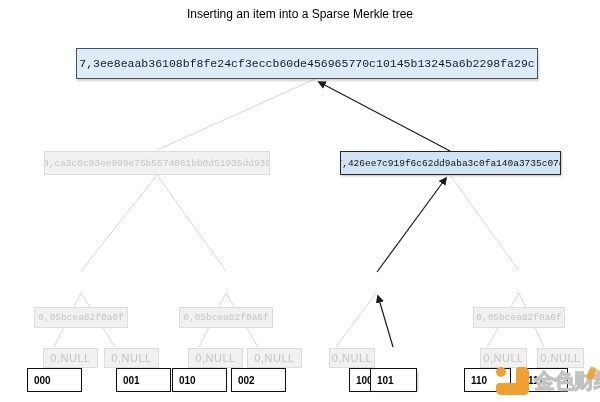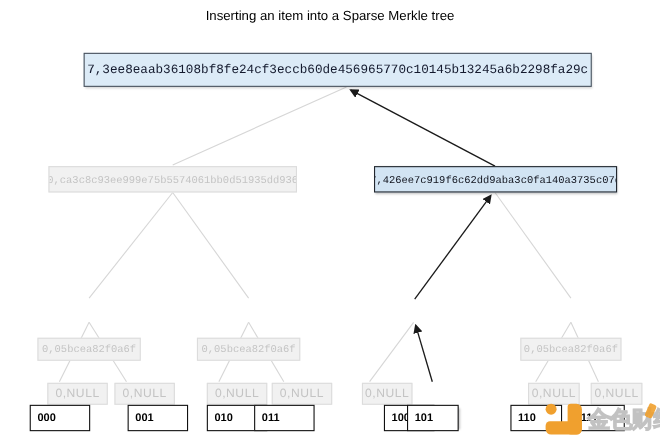--- a/index.html
+++ b/index.html
@@ -86,22 +86,22 @@
   <div class="node gray leafnull" style="left:88px;top:348px;width:55px;height:20px;">0,NULL</div>
   <div class="node gray leafnull" style="left:172px;top:348px;width:55px;height:20px;">0,NULL</div>
   <div class="node gray leafnull" style="left:231px;top:348px;width:55px;height:20px;">0,NULL</div>
   <div class="node gray leafnull" style="left:313px;top:348px;width:46px;height:20px;">0,NULL</div>
   <div class="node hl leafusd" style="left:370px;top:348px;width:47px;height:20px;">7,USD</div>
   <div class="node gray leafnull" style="left:464px;top:348px;width:47px;height:20px;">0,NULL</div>
   <div class="node gray leafnull" style="left:521px;top:348px;width:47px;height:20px;">0,NULL</div>
 
   <div class="slot" style="left:27px;top:368px;width:55px;height:24px;">000</div>
   <div class="slot" style="left:88px;top:368px;width:55px;height:24px;margin-left:28px;">001</div>
-  <div class="slot" style="left:188px;top:368px;width:55px;height:24px;">010</div>
-  <div class="slot" style="left:231px;top:368px;width:55px;height:24px;">011</div>
+  <div class="slot" style="left:172px;top:368px;width:55px;height:24px;">010</div>
+  <div class="slot" style="left:231px;top:368px;width:55px;height:24px;">002</div>
   <div class="slot" style="left:313px;top:368px;width:46px;height:24px;margin-left:36px;">100</div>
   <div class="slot" style="left:370px;top:368px;width:47px;height:24px;">101</div>
   <div class="slot" style="left:464px;top:368px;width:47px;height:24px;text-align:right;">110</div>
   <div class="slot" style="left:521px;top:368px;width:47px;height:24px;">111</div>
 
   <div id="watermark">
     <div id="wm-logo">
       <span class="dot"></span>
         <span class="barv"></span>
         <span class="barh"></span>

